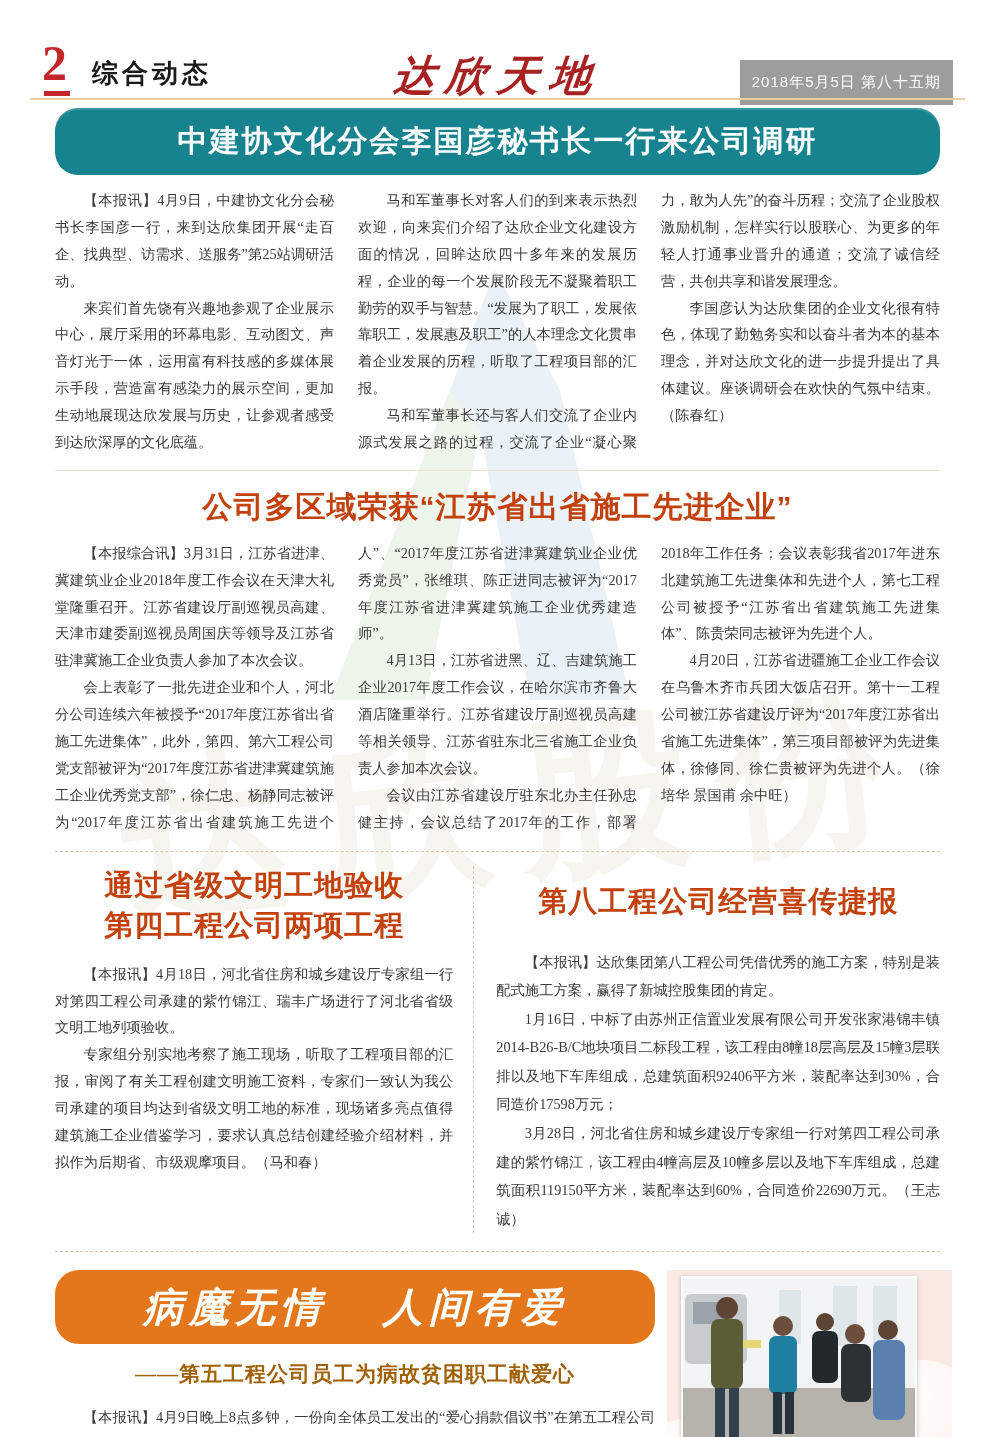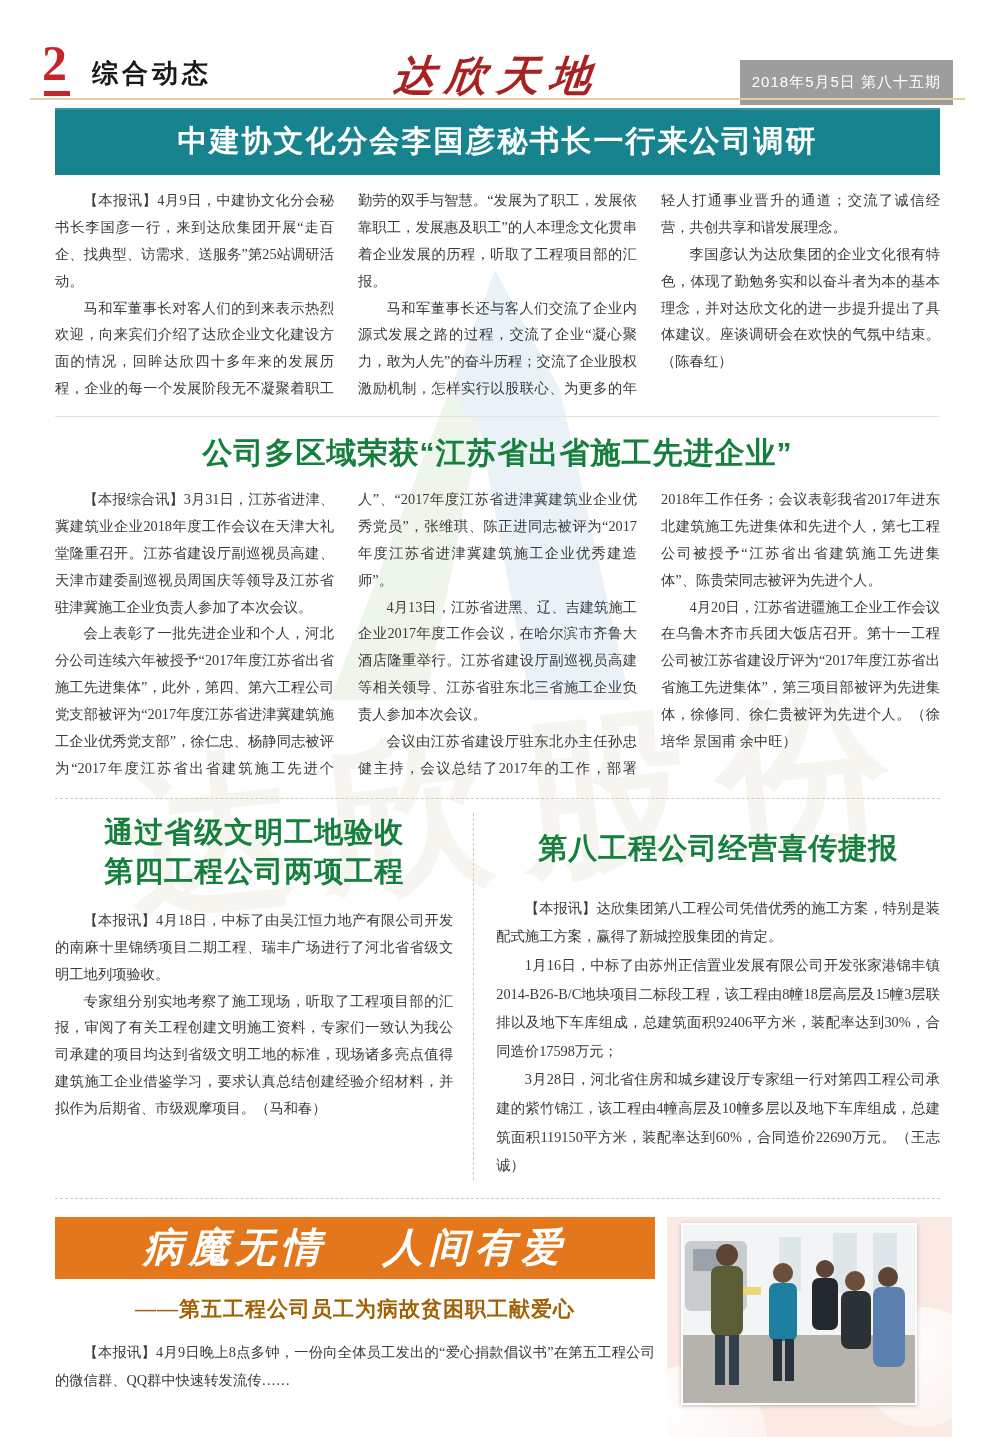--- a/index.html
+++ b/index.html
@@ -27,41 +27,41 @@
   .wm-text{position:absolute;left:120px;top:690px;z-index:0;pointer-events:none;
     font-size:170px;font-weight:bold;color:rgba(205,190,155,0.16);letter-spacing:30px;
     transform:rotate(-6deg);white-space:nowrap;}
 
   
   .bodytext p{margin:0;font-size:14.3px;line-height:1.88;text-align:justify;text-indent:2em;}
   .cols3{column-count:3;column-gap:24px;margin-top:12px;}
 
   .titlebar-teal{background:#17838f;color:#ffffff;text-align:center;
     font-size:30px;font-weight:bold;padding:13px 0;letter-spacing:2px;margin-top:8px;
-    box-shadow:inset 0 2px 0 rgba(255,255,255,.15);}
-  .title-green{color:#15803d;text-align:center;font-size:30px;font-weight:bold;letter-spacing:1px;}
+    box-shadow:inset 0 2px 0 rgba(255,255,255,.15);border-radius:23px;}
+  .title-green{color:#c2410c;text-align:center;font-size:30px;font-weight:bold;letter-spacing:1px;}
   .sep-solid{border-bottom:1px solid #e9e3d6;margin:14px 0 10px 0;}
 
   .a2-title{margin:16px 0 2px 0;}
 
   
   .sec3{display:flex;border-top:1px dashed #d6caae;margin-top:16px;padding-top:14px;}
   .sec3-left{flex:0 0 45%;padding-right:20px;border-right:1px dashed #d6caae;}
   .sec3-right{flex:1;padding-left:22px;}
   .sec3 .title-green{font-size:29px;line-height:1.35;}
   .sec3-right .title-green{margin-top:16px;margin-bottom:26px;}
   .sec3-left .bodytext{margin-top:16px;}
   .sec3-right .bodytext p{line-height:2.0;}
 
   
   .sec4{display:flex;border-top:1px dashed #d6caae;margin-top:18px;padding-top:18px;}
   .sec4-left{flex:0 0 600px;}
   .sec4-right{flex:1;margin-left:12px;}
-  .banner-orange{background:#e4761b;height:62px;display:flex;align-items:center;justify-content:center;
-    color:#ffffff;font-size:40px;font-weight:bold;font-style:italic;letter-spacing:6px;}
+  .banner-orange{background:#e4761b;height:74px;display:flex;align-items:center;justify-content:center;
+    color:#ffffff;font-size:40px;font-weight:bold;font-style:italic;letter-spacing:6px;border-radius:24px;}
   .banner-orange .gap{display:inline-block;width:56px;}
   .sec4-sub{color:#a16207;font-size:21px;font-weight:bold;text-align:center;margin:16px 0 16px 0;letter-spacing:1px;}
   .sec4-left .bodytext p{line-height:1.95;}
 
   .photo-panel{position:relative;width:285px;height:358px;background:#fbeae3;overflow:hidden;}
   .bubble{position:absolute;border-radius:50%;background:radial-gradient(circle at 35% 30%,rgba(255,255,255,.95),rgba(255,255,255,.25));}
   .b1{width:120px;height:120px;right:-30px;top:90px;}
   .b2{width:150px;height:150px;left:-50px;bottom:60px;}
   .photo{position:absolute;border:2px solid #ffffff;box-shadow:0 1px 4px rgba(0,0,0,.25);}
   .photo1{left:14px;top:6px;width:232px;height:178px;}
@@ -84,20 +84,21 @@
   </svg>
 </div>
 <div class="wm-text">达欣股份</div>
 
 <div class="content">
 
   <div>
     <div class="titlebar-teal sans">中建协文化分会李国彦秘书长一行来公司调研</div>
     <div class="bodytext cols3">
       <p>【本报讯】4月9日，中建协文化分会秘书长李国彦一行，来到达欣集团开展“走百企、找典型、访需求、送服务”第25站调研活动。</p>
+      <p>来宾们首先饶有兴趣地参观了企业展示中心，展厅采用的环幕电影、互动图文、声音灯光于一体，运用富有科技感的多媒体展示手段，营造富有感染力的展示空间，更加生动地展现达欣发展与历史，让参观者感受到达欣深厚的文化底蕴。</p>
       <p>马和军董事长对客人们的到来表示热烈欢迎，向来宾们介绍了达欣企业文化建设方面的情况，回眸达欣四十多年来的发展历程，企业的每一个发展阶段无不凝聚着职工勤劳的双手与智慧。“发展为了职工，发展依靠职工，发展惠及职工”的人本理念文化贯串着企业发展的历程，听取了工程项目部的汇报。</p>
       <p>马和军董事长还与客人们交流了企业内源式发展之路的过程，交流了企业“凝心聚力，敢为人先”的奋斗历程；交流了企业股权激励机制，怎样实行以股联心、为更多的年轻人打通事业晋升的通道；交流了诚信经营，共创共享和谐发展理念。</p>
       <p>李国彦认为达欣集团的企业文化很有特色，体现了勤勉务实和以奋斗者为本的基本理念，并对达欣文化的进一步提升提出了具体建议。座谈调研会在欢快的气氛中结束。（陈春红）</p>
     </div>
   </div>
 
   <div class="sep-solid"></div>
 
   <div>
     <div class="title-green sans a2-title">公司多区域荣获“江苏省出省施工先进企业”</div>
@@ -110,21 +111,21 @@
     </div>
   </div>
 
   <div class="sec3">
     <div class="sec3-left">
       <div class="title-green sans">
         <div>通过省级文明工地验收</div>
         <div>第四工程公司两项工程</div>
       </div>
       <div class="bodytext">
-        <p>【本报讯】4月18日，中标了由吴江恒力地产有限公司开发的南麻十里锦绣项目二期工程、瑞丰广场进行了河北省省级文明工地列项验收。</p>
+        <p>【本报讯】4月18日，河北省住房和城乡建设厅专家组一行对第四工程公司承建的紫竹锦江、瑞丰广场进行了河北省省级文明工地列项验收。</p>
         <p>专家组分别实地考察了施工现场，听取了工程项目部的汇报，审阅了有关工程创建文明施工资料，专家们一致认为我公司承建的项目均达到省级文明工地的标准，现场诸多亮点值得建筑施工企业借鉴学习，要求认真总结创建经验介绍材料，并拟作为后期省、市级观摩项目。（马和春）</p>
       </div>
     </div>
     <div class="sec3-right">
       <div class="title-green sans">第八工程公司经营喜传捷报</div>
       <div class="bodytext">
         <p>【本报讯】达欣集团第八工程公司凭借优秀的施工方案，特别是装配式施工方案，赢得了新城控股集团的肯定。</p>
         <p>1月16日，中标了由苏州正信置业发展有限公司开发张家港锦丰镇2014-B26-B/C地块项目二标段工程，该工程由8幢18层高层及15幢3层联排以及地下车库组成，总建筑面积92406平方米，装配率达到30%，合同造价17598万元；</p>
         <p>3月28日，河北省住房和城乡建设厅专家组一行对第四工程公司承建的紫竹锦江，该工程由4幢高层及10幢多层以及地下车库组成，总建筑面积119150平方米，装配率达到60%，合同造价22690万元。（王志诚）</p>
       </div>

